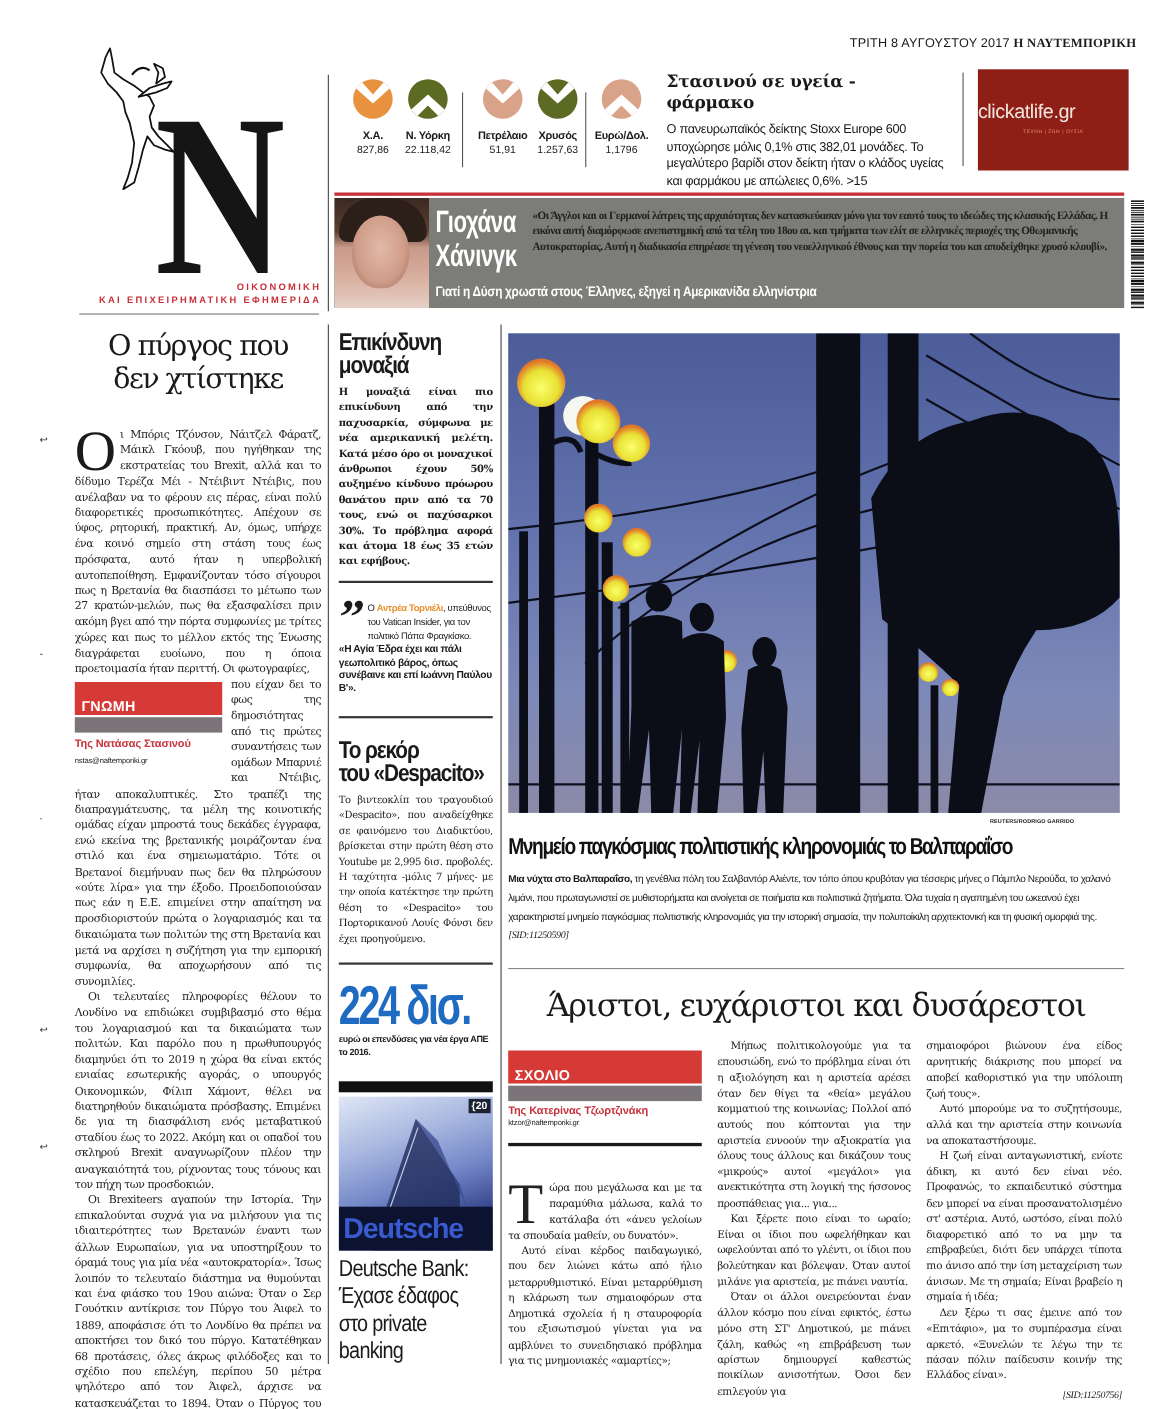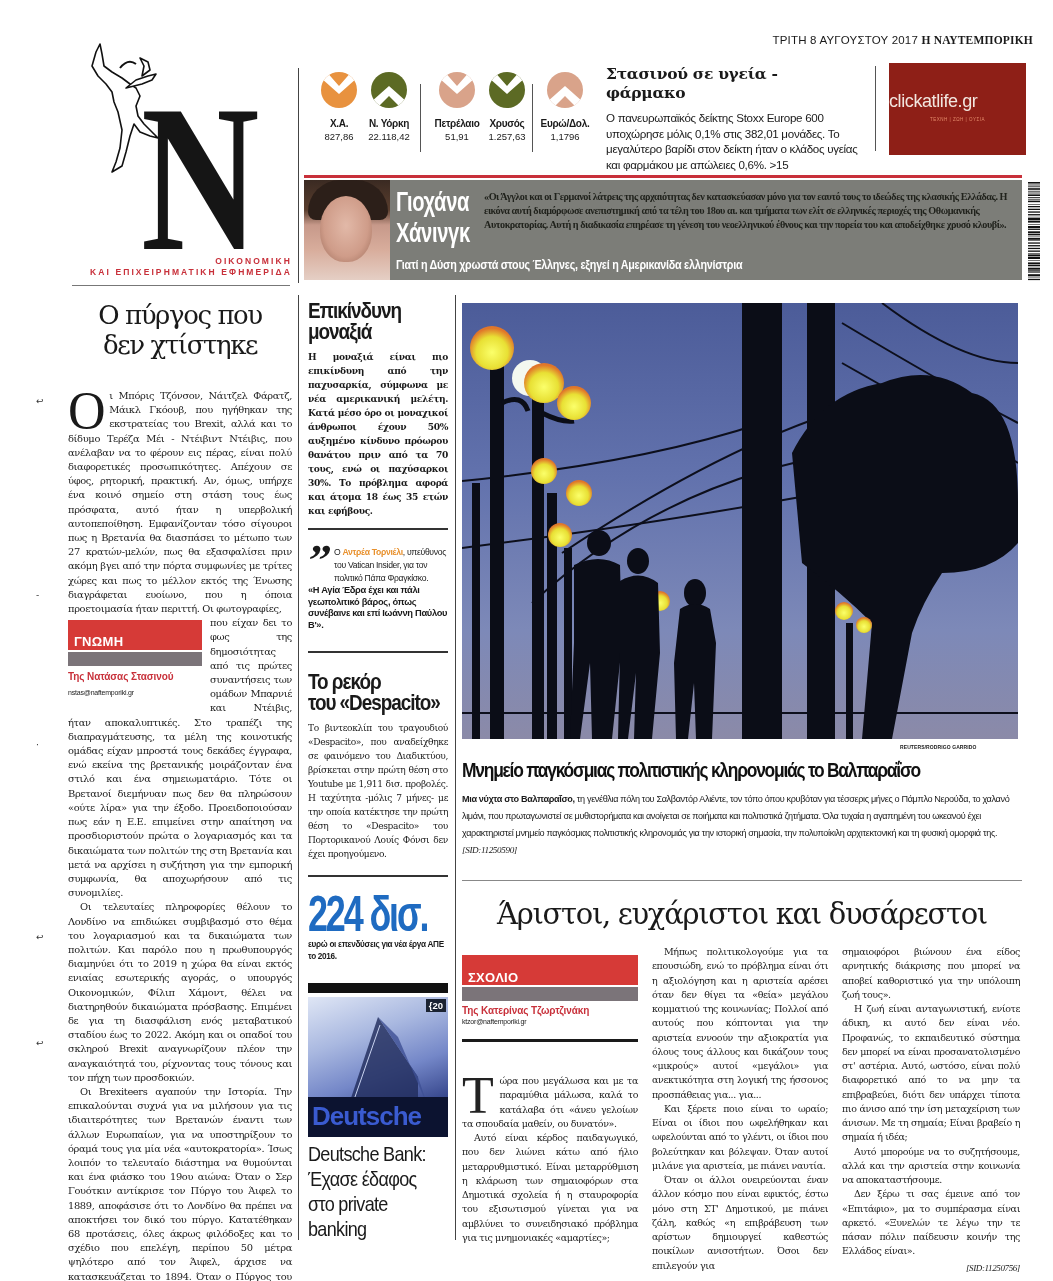--- a/index.html
+++ b/index.html
@@ -300,21 +300,21 @@
     <div id="quote-attr"><span>Ο </span><span class="hl">Αντρέα Τορνιέλι</span><span>, υπεύθυνος του Vatican Insider, για τον πολιτικό Πάπα Φραγκίσκο.</span></div>
     <div id="quote-text">«Η Αγία Έδρα έχει και πάλι γεωπολιτικό βάρος, όπως συνέβαινε και επί Ιωάννη Παύλου Β'».</div>
   </div>
   <div class="mid-rule" style="margin-top:20px;"></div>
 
   <div style="margin-top:18px;">
     <div class="mid-h">
       <div>Το ρεκόρ</div>
       <div>του «Despacito»</div>
     </div>
-    <div class="mid-body" style="margin-top:8px;">Το βιντεοκλίπ του τραγουδιού «Despacito», που αναδείχθηκε σε φαινόμενο του Διαδικτύου, βρίσκεται στην πρώτη θέση στο Youtube με 1,911 δισ. προβολές. Η ταχύτητα -μόλις 7 μήνες- με την οποία κατέκτησε την πρώτη θέση το «Despacito» του Πορτορικανού Λουίς Φόνσι δεν έχει προηγούμενο.</div>
+    <div class="mid-body" style="margin-top:8px;">Το βιντεοκλίπ του τραγουδιού «Despacito», που αναδείχθηκε σε φαινόμενο του Διαδικτύου, βρίσκεται στην πρώτη θέση στο Youtube με 2,995 δισ. προβολές. Η ταχύτητα -μόλις 7 μήνες- με την οποία κατέκτησε την πρώτη θέση το «Despacito» του Πορτορικανού Λουίς Φόνσι δεν έχει προηγούμενο.</div>
   </div>
   <div class="mid-rule" style="margin-top:14px;"></div>
 
   <div style="margin-top:12px;">
     <div id="big-num">224 δισ.</div>
     <div id="big-num-caption">ευρώ οι επενδύσεις για νέα έργα ΑΠΕ το 2016.</div>
   </div>
   <div style="height:10px;background:#111;margin-top:20px;"></div>
 
   <div style="margin-top:4px;">
@@ -415,17 +415,17 @@
   <p class="noind"><span class="dropcap-t">Τ</span><span>ώρα που μεγάλωσα και με τα παραμύθια μάλωσα, καλά το κατάλαβα ότι «άνευ γελοίων τα σπουδαία μαθείν, ου δυνατόν».</span></p>
   <p>Αυτό είναι κέρδος παιδαγωγικό, που δεν λιώνει κάτω από ήλιο μεταρρυθμιστικό. Είναι μεταρρύθμιση η κλάρωση των σημαιοφόρων στα Δημοτικά σχολεία ή η σταυροφορία του εξισωτισμού γίνεται για να αμβλύνει το συνειδησιακό πρόβλημα για τις μνημονιακές «αμαρτίες»;</p>
 </div>
 <div id="ed-col2" class="abs ed-text">
   <p>Μήπως πολιτικολογούμε για τα επουσιώδη, ενώ το πρόβλημα είναι ότι η αξιολόγηση και η αριστεία αρέσει όταν δεν θίγει τα «θεία» μεγάλου κομματιού της κοινωνίας; Πολλοί από αυτούς που κόπτονται για την αριστεία εννοούν την αξιοκρατία για όλους τους άλλους και δικάζουν τους «μικρούς» αυτοί «μεγάλοι» για ανεκτικότητα στη λογική της ήσσονος προσπάθειας για... για...</p>
   <p>Και ξέρετε ποιο είναι το ωραίο; Είναι οι ίδιοι που ωφελήθηκαν και ωφελούνται από το γλέντι, οι ίδιοι που βολεύτηκαν και βόλεψαν. Όταν αυτοί μιλάνε για αριστεία, με πιάνει ναυτία.</p>
   <p>Όταν οι άλλοι ονειρεύονται έναν άλλον κόσμο που είναι εφικτός, έστω μόνο στη ΣΤ' Δημοτικού, με πιάνει ζάλη, καθώς «η επιβράβευση των αρίστων δημιουργεί καθεστώς ποικίλων ανισοτήτων. Όσοι δεν επιλεγούν για</p>
 </div>
 <div id="ed-col3" class="abs ed-text">
   <p class="noind">σημαιοφόροι βιώνουν ένα είδος αρνητικής διάκρισης που μπορεί να αποβεί καθοριστικό για την υπόλοιπη ζωή τους».</p>
+  <p>Αυτό μπορούμε να το συζητήσουμε, αλλά και την αριστεία στην κοινωνία να αποκαταστήσουμε.</p>
   <p>Η ζωή είναι ανταγωνιστική, ενίοτε άδικη, κι αυτό δεν είναι νέο. Προφανώς, το εκπαιδευτικό σύστημα δεν μπορεί να είναι προσανατολισμένο στ' αστέρια. Αυτό, ωστόσο, είναι πολύ διαφορετικό από το να μην τα επιβραβεύει, διότι δεν υπάρχει τίποτα πιο άνισο από την ίση μεταχείριση των άνισων. Με τη σημαία; Είναι βραβείο η σημαία ή ιδέα;</p>
-  <p>Αυτό μπορούμε να το συζητήσουμε, αλλά και την αριστεία στην κοινωνία να αποκαταστήσουμε.</p>
   <p>Δεν ξέρω τι σας έμεινε από τον «Επιτάφιο», μα το συμπέρασμα είναι αρκετό. «Ξυνελών τε λέγω την τε πάσαν πόλιν παίδευσιν κοινήν της Ελλάδος είναι».</p>
   <div class="sid">[SID:11250756]</div>
 </div>
 
 </body></html>

